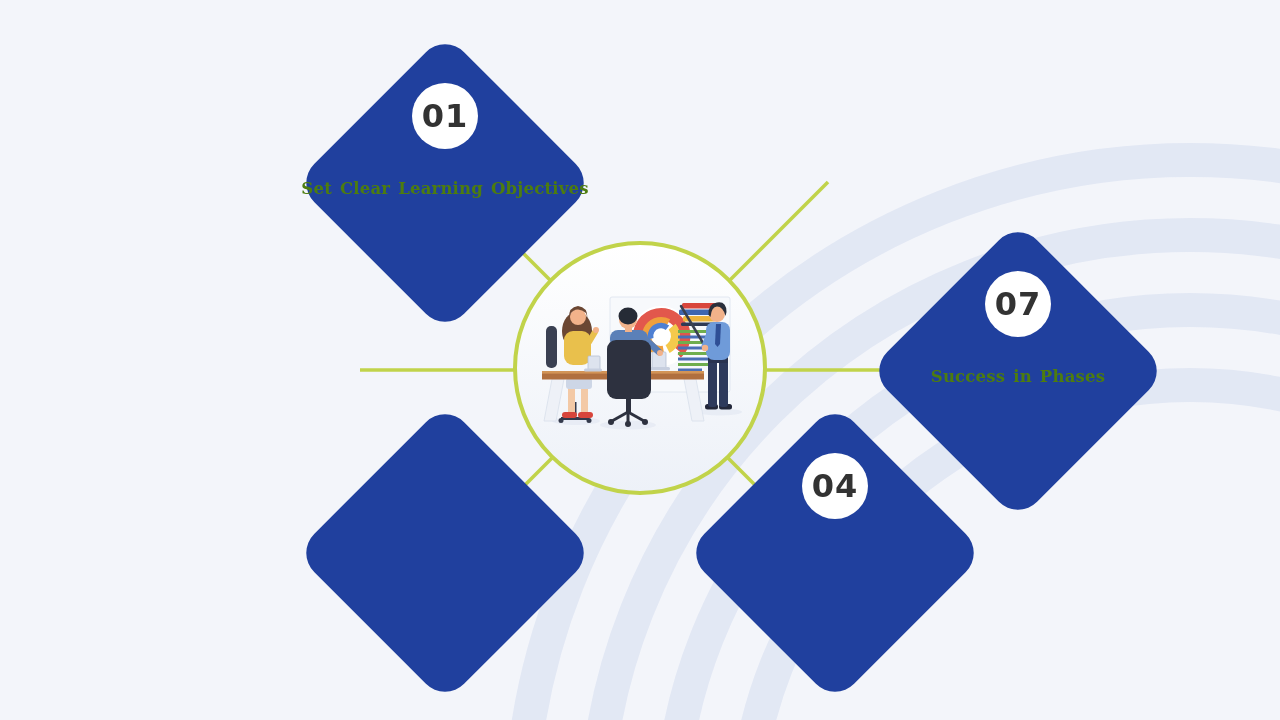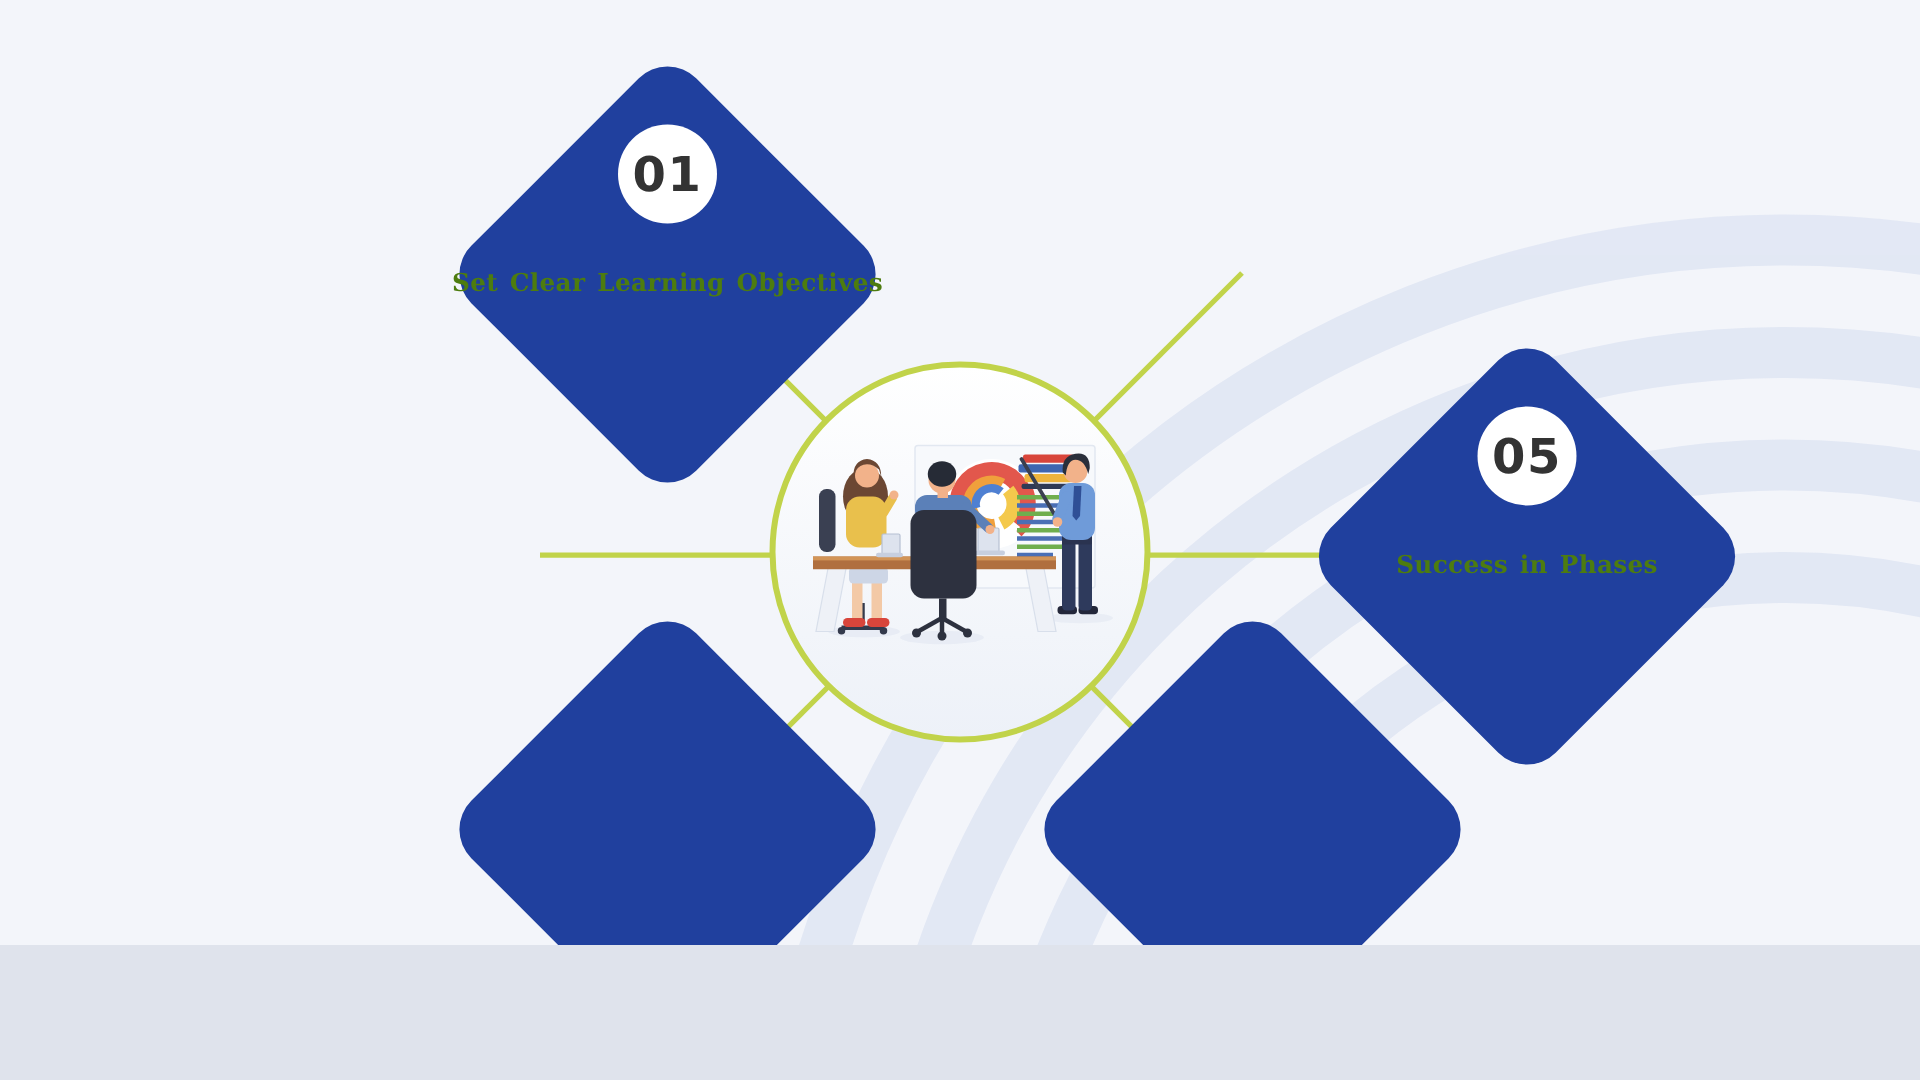--- a/index.html
+++ b/index.html
@@ -1,17 +1,17 @@
 <!DOCTYPE html>
 <html><head>
 <meta charset="utf-8">
 <style>
   html,body{margin:0;padding:0;background:#dfe3ec;}
   .stage{
-    position:relative;width:1280px;height:630px;overflow:hidden;
+    position:relative;width:1280px;height:720px;overflow:hidden;
     background:#f3f5fa;font-family:"DejaVu Serif","Liberation Serif",serif;
   }
   .layer{position:absolute;left:0;top:0;}
   
   .diamond{position:absolute;width:300px;height:300px;z-index:2;}
   .diamond .shape{
     position:absolute;left:44px;top:44px;width:212px;height:212px;
     background:#20409e;border-radius:27px;transform:rotate(45deg);
   }
   .diamond .num{
@@ -180,24 +180,27 @@
     <div class="lbl">Set Clear Learning Objectives</div>
   </div>
 
 
   <div class="diamond d3">
     <div class="shape"></div>
   </div>
 
   <div class="diamond d4">
     <div class="shape"></div>
+    <div class="num">
+      <span>04</span>
+    </div>
   </div>
 
   <div class="diamond d5">
     <div class="shape"></div>
     <div class="num">
-      <span>05</span>
+      <span>07</span>
     </div>
     <div class="lbl">Success in Phases</div>
   </div>
 
 
 </div>
 
 </body></html>

